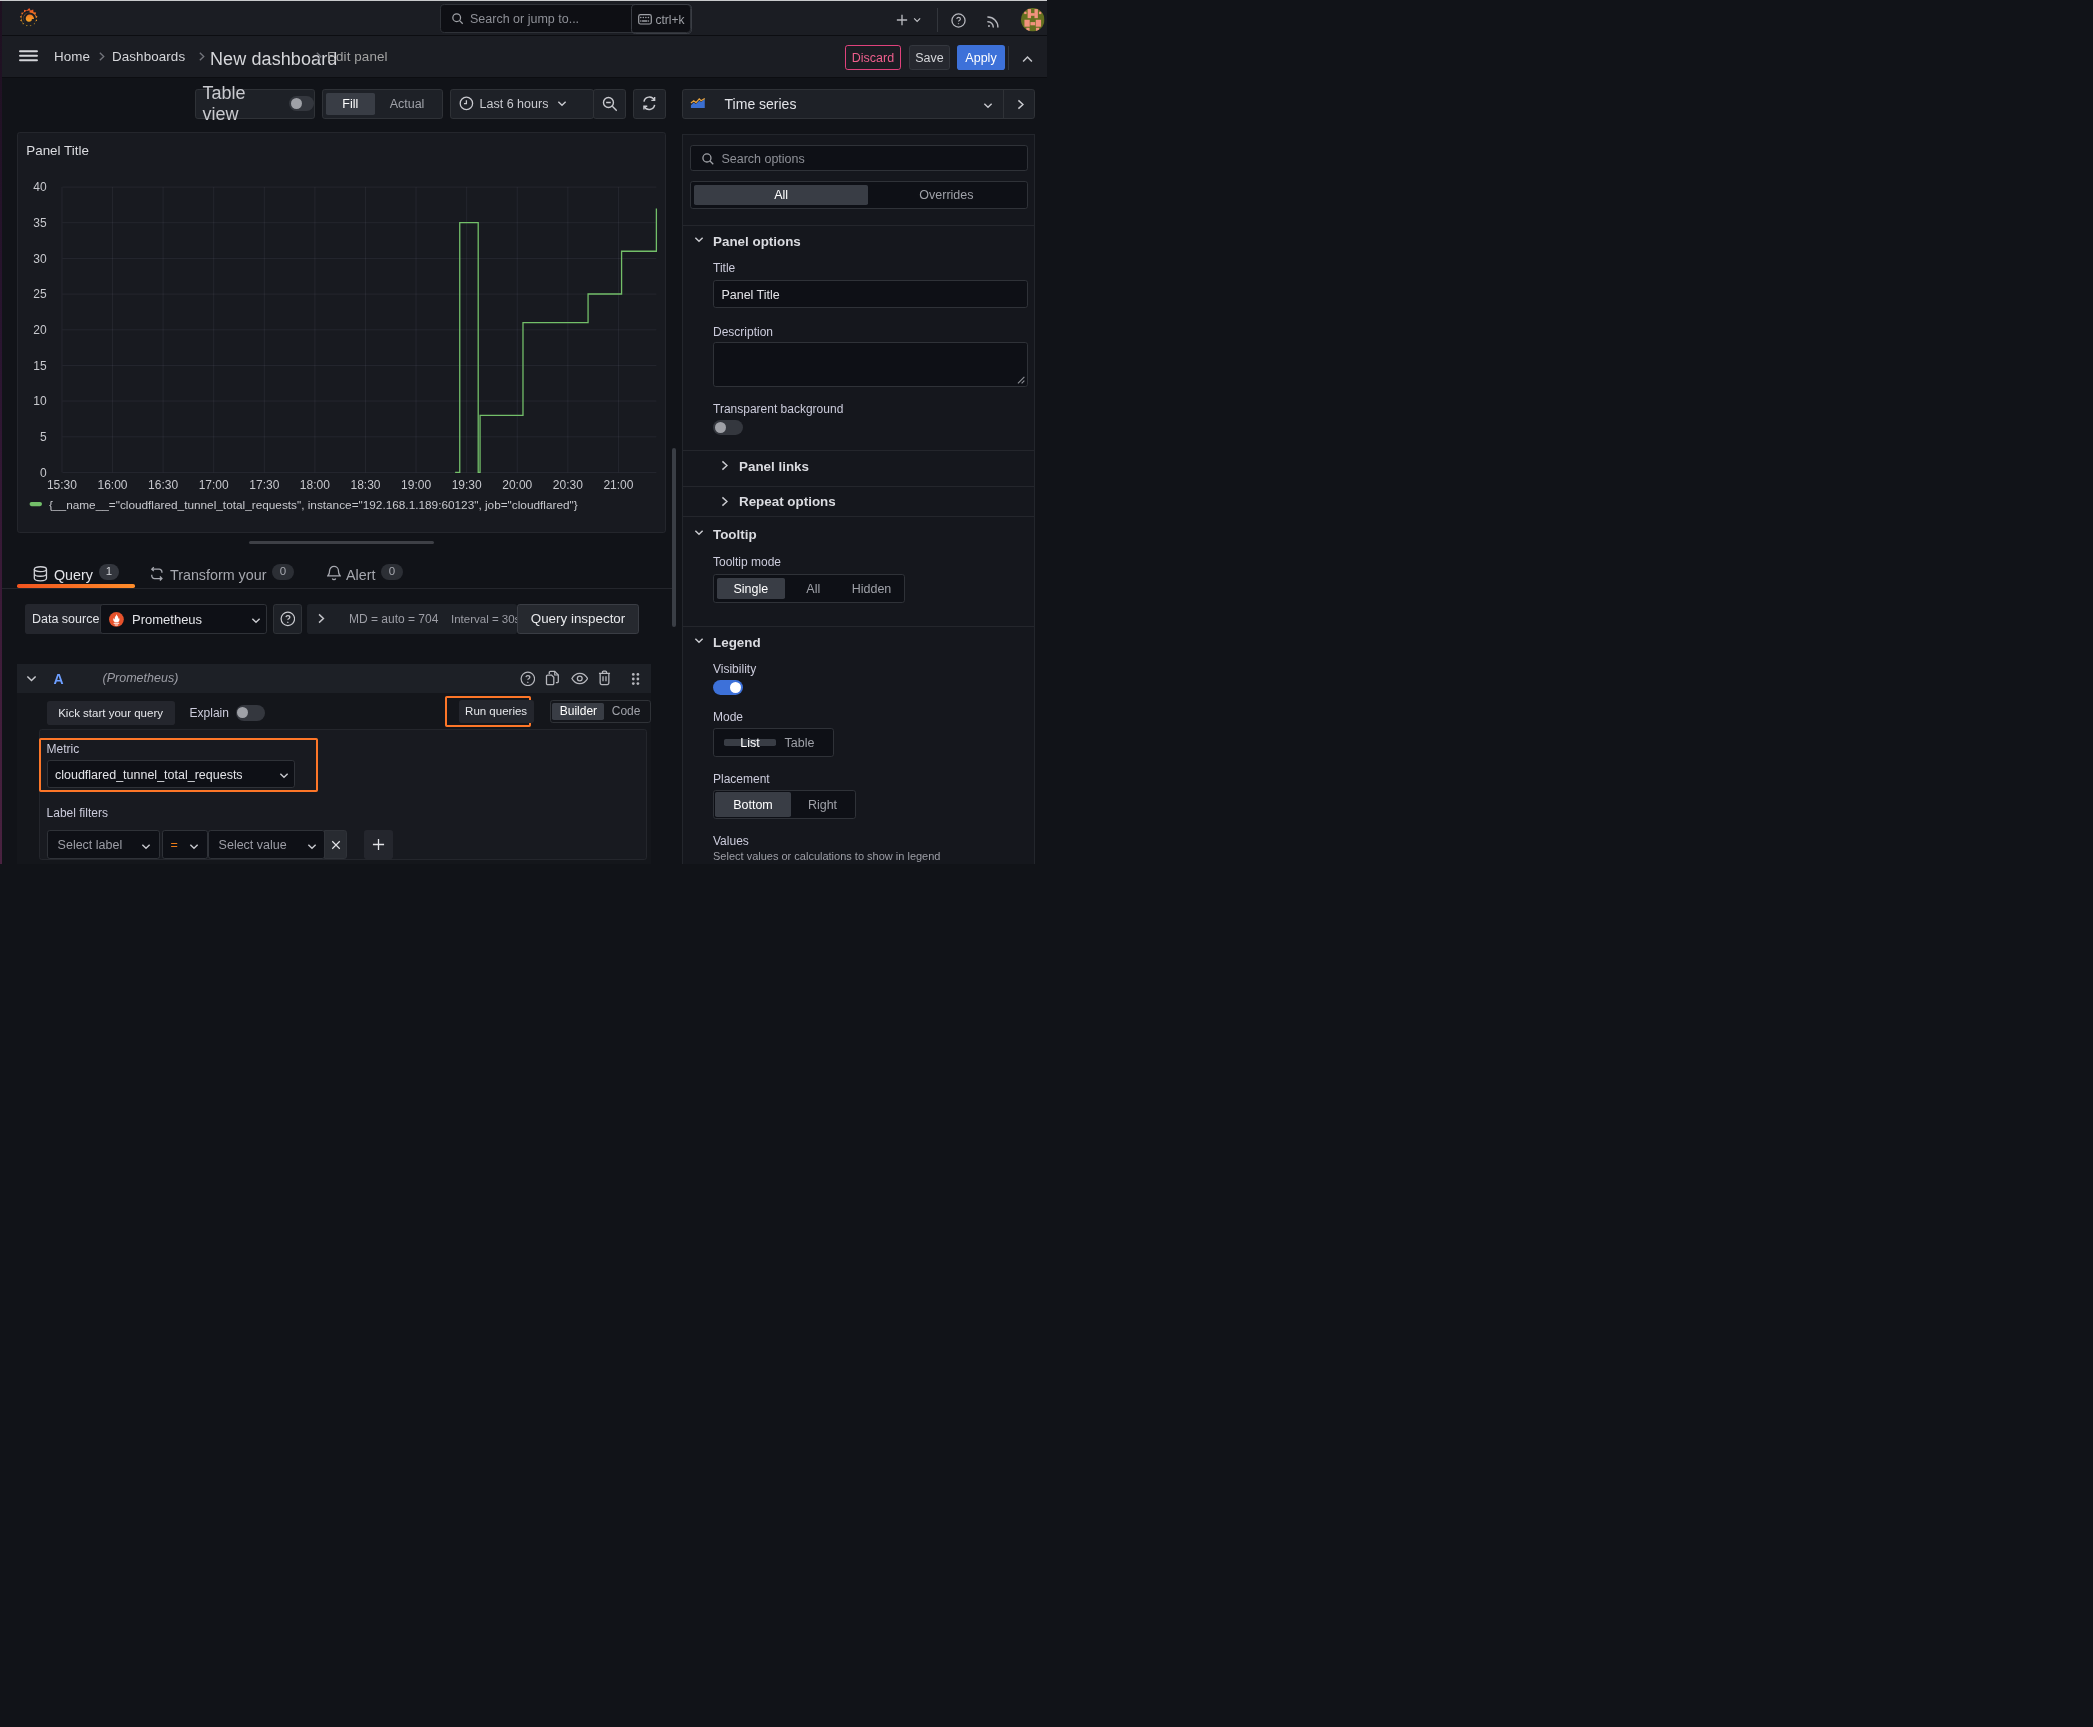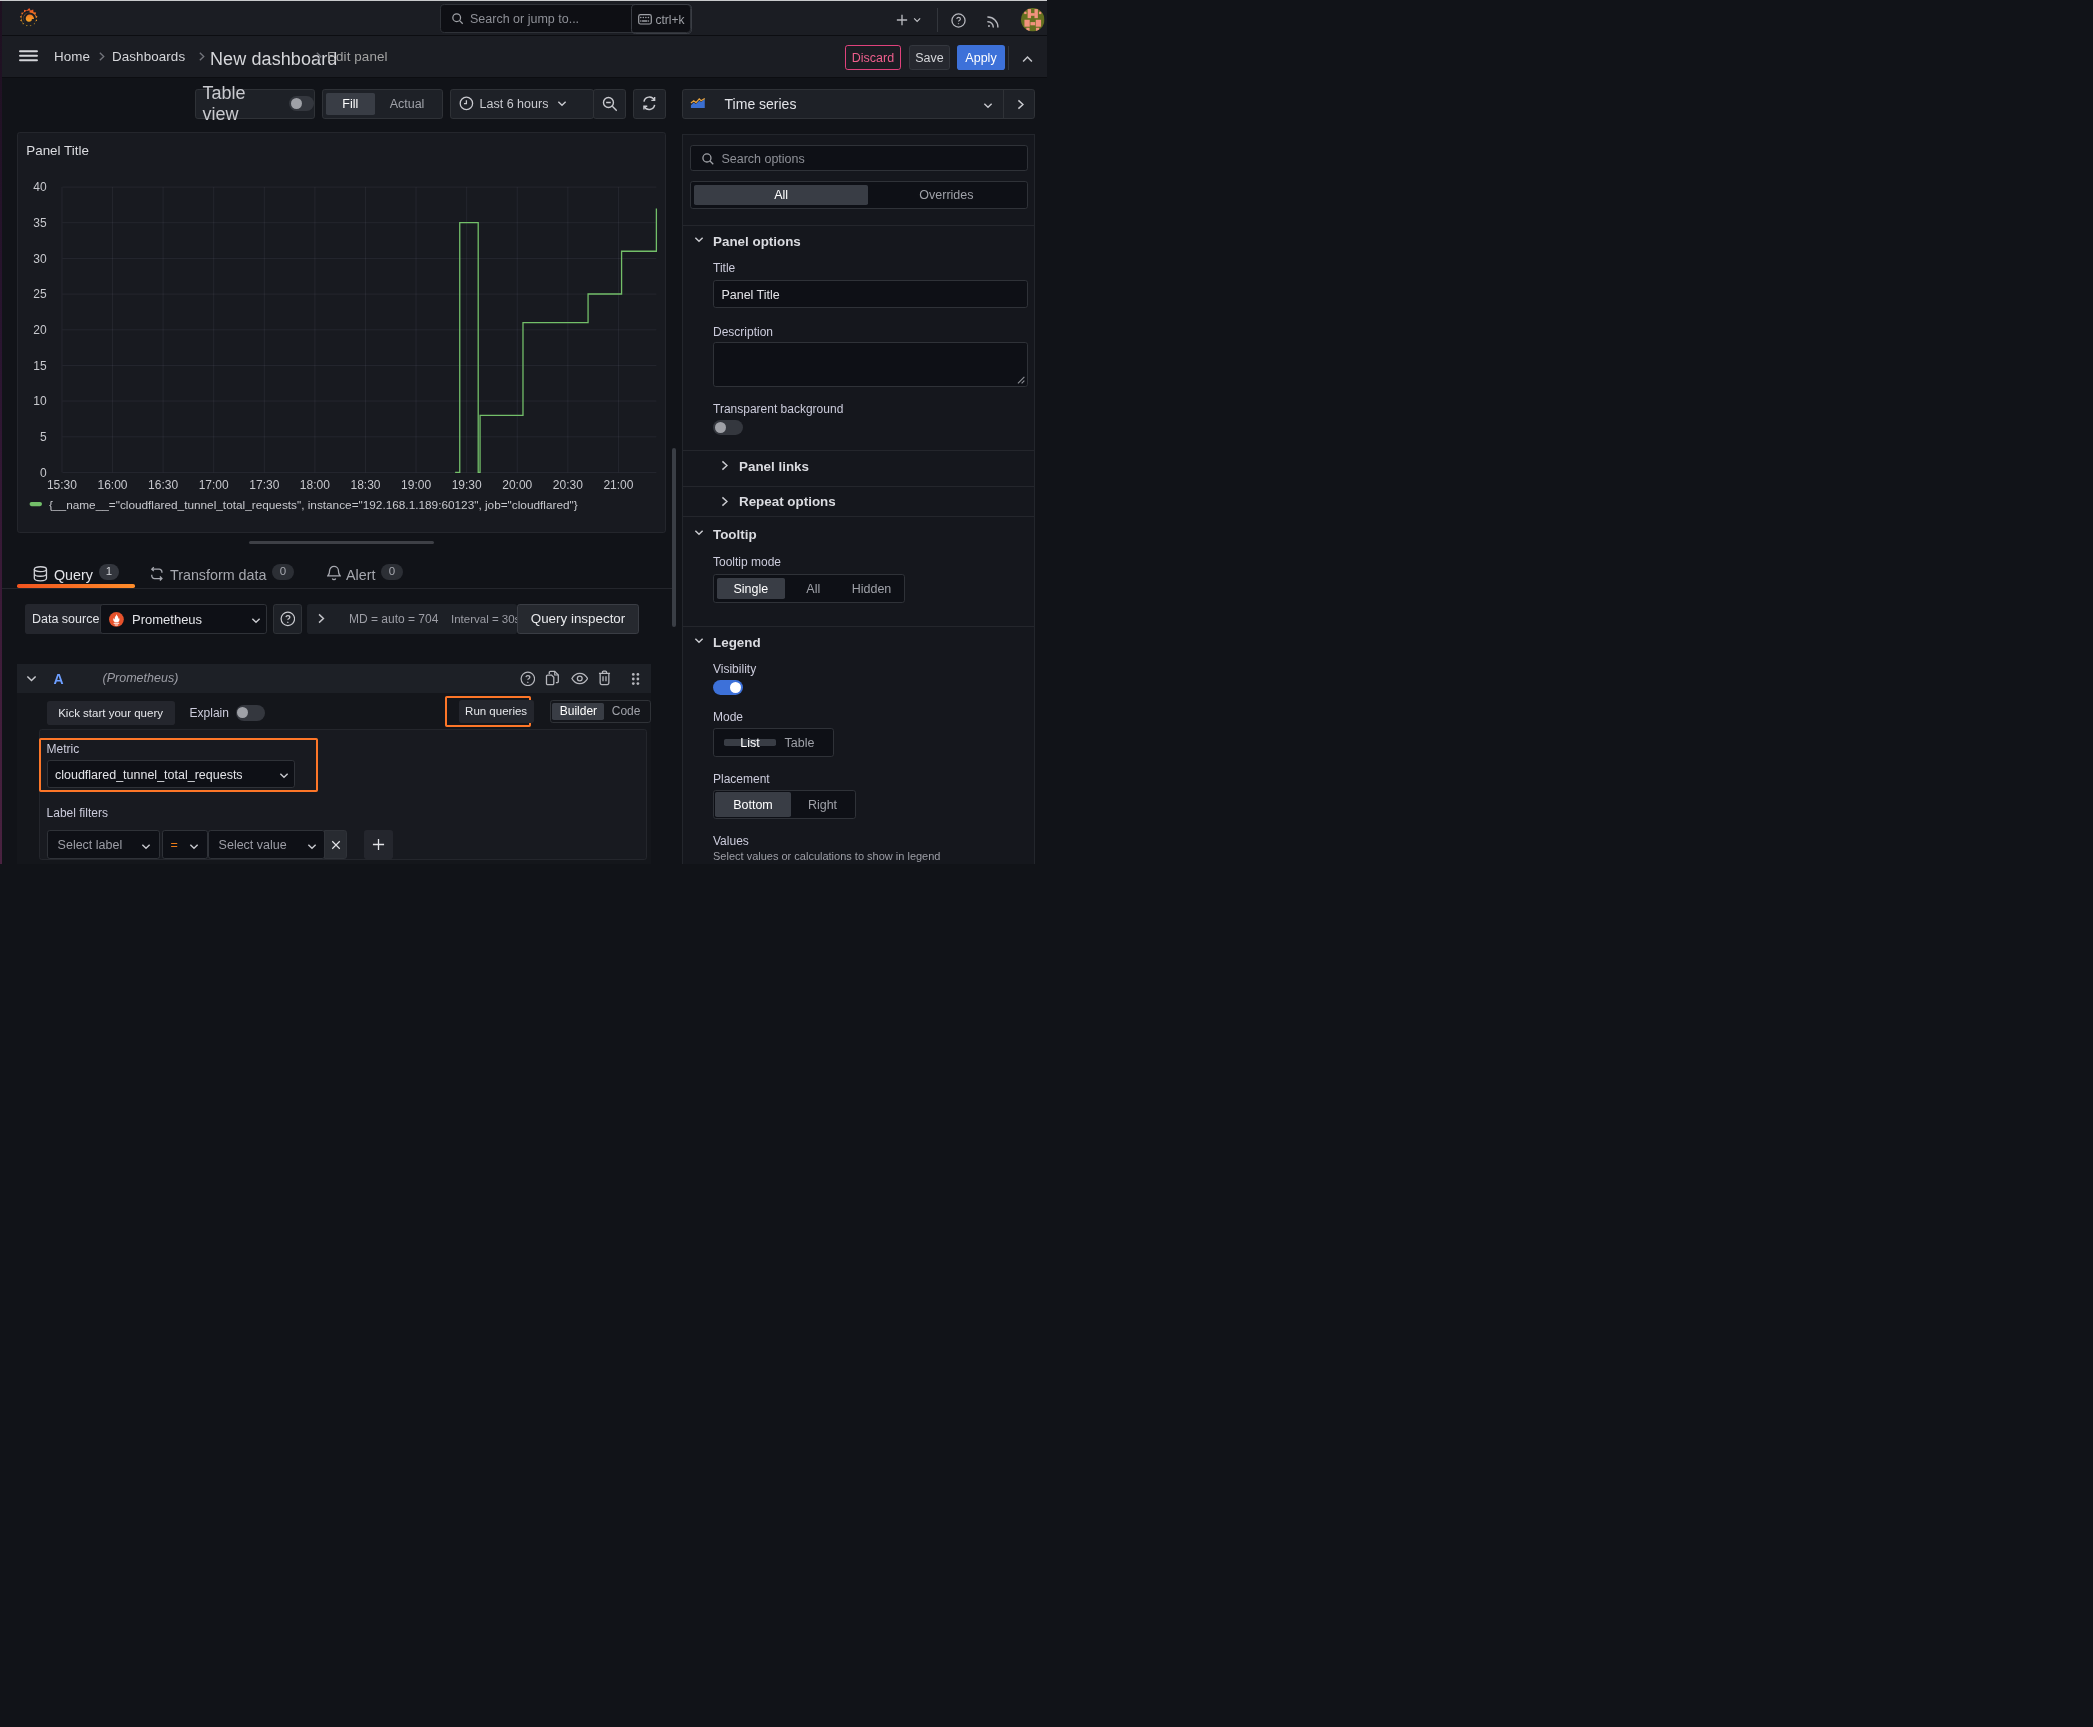--- a/index.html
+++ b/index.html
@@ -210,21 +210,21 @@
     <svg class="abs" style="left:33px;top:566px" width="14.8" height="15.7" viewBox="0 0 16 17" fill="none" stroke="#d0d1d6" stroke-width="1.4">
         <ellipse cx="8" cy="3.4" rx="6.6" ry="2.6"></ellipse>
         <path d="M1.4 3.4v10c0 1.5 3 2.7 6.6 2.7s6.6-1.2 6.6-2.7v-10M1.4 8.4c0 1.5 3 2.7 6.6 2.7s6.6-1.2 6.6-2.7"></path>
       </svg>
     <span class="abs" style="left:54px;top:567px;font-size:14.3px;color:#e3e4e8">Query</span>
     <span class="abs" style="left:99px;top:564px;width:20px;height:15.7px;border-radius:8.3px;background:#33363d;color:#d0d1d6;font-size:11.5px;text-align:center;line-height:15.7px">1</span>
     <div class="abs" style="left:16.6px;top:584px;width:118px;height:3.7px;border-radius:1.8px;background:linear-gradient(90deg,#f2541f,#ff8d2a)"></div>
     <svg class="abs" style="left:149px;top:566px" width="15.7" height="15.7" viewBox="0 0 17 17" fill="none" stroke="#a6a8af" stroke-width="1.4">
         <path d="M5.2 1.2L3 3.4l2.2 2.2M3 3.4h8a3 3 0 013 3v1M11.8 15.8L14 13.6l-2.2-2.2M14 13.6H6a3 3 0 01-3-3v-1"></path>
       </svg>
-    <span class="abs" style="left:170px;top:567px;font-size:14.3px;color:#a6a8af">Transform data</span>
+    <span class="abs" style="left:170px;top:567px;font-size:14.3px;color:#a6a8af">Transform your</span>
     <span class="abs" style="left:272px;top:564px;width:22px;height:15.7px;border-radius:8.3px;background:#2c2f35;color:#a6a8af;font-size:11.5px;text-align:center;line-height:15.7px">0</span>
     <svg class="abs" style="left:327px;top:565px" width="14" height="16.6" viewBox="0 0 15 18" fill="none" stroke="#a6a8af" stroke-width="1.4">
         <path d="M7.5 1.5a4.8 4.8 0 014.8 4.8c0 3.6 1.2 4.8 1.8 5.4H.9c.6-.6 1.8-1.8 1.8-5.4A4.8 4.8 0 017.5 1.5zM5.7 14.6a1.9 1.9 0 003.6 0"></path>
       </svg>
     <span class="abs" style="left:346px;top:567px;font-size:14.3px;color:#a6a8af">Alert</span>
     <span class="abs" style="left:381px;top:564px;width:22px;height:15.7px;border-radius:8.3px;background:#2c2f35;color:#a6a8af;font-size:11.5px;text-align:center;line-height:15.7px">0</span>
     <div class="abs" style="left:0;top:588px;width:674px;height:0.9px;background:#24262c"></div>
 
     <div class="abs graybtn" style="left:16.6px;top:604px;width:80px;height:29.5px;line-height:29.5px;border-radius:2.8px"><span style="margin-left:7.4px;font-size:12.5px;color:#e3e4e8">Data source</span></div>
     <div class="abs inputy" style="left:100px;top:604px;width:167px;height:29.5px">

